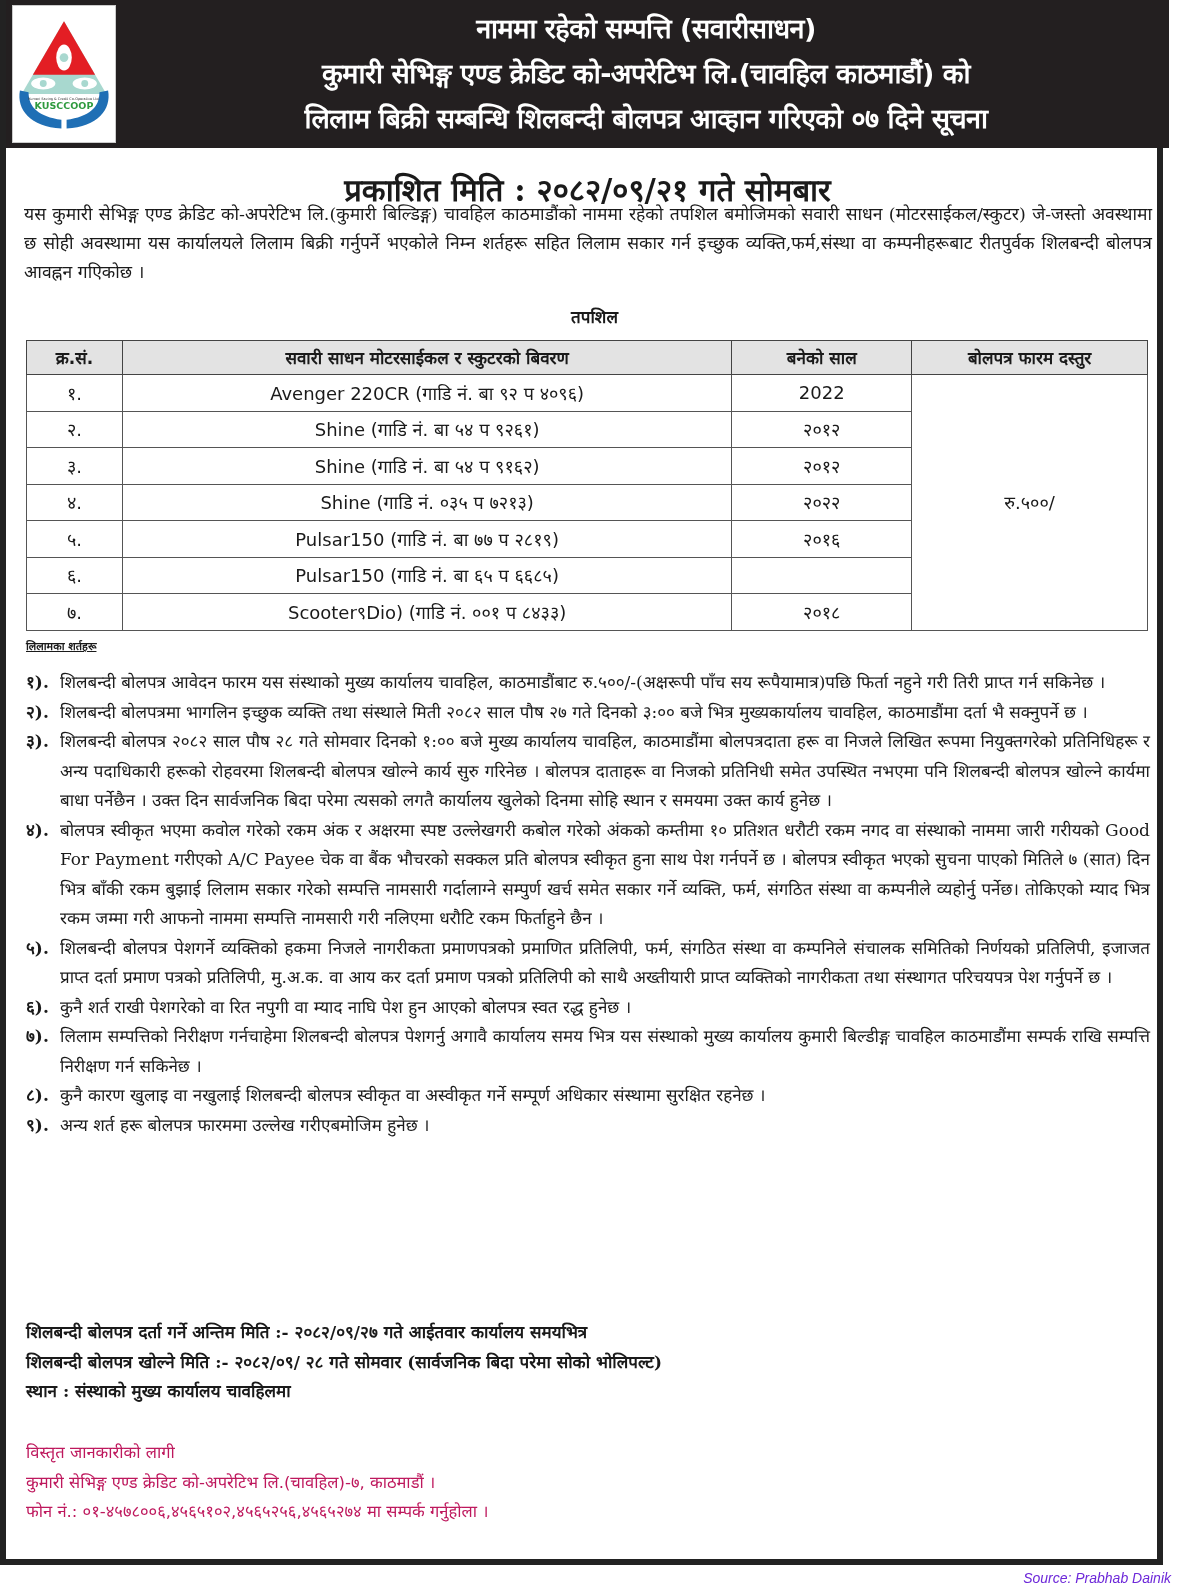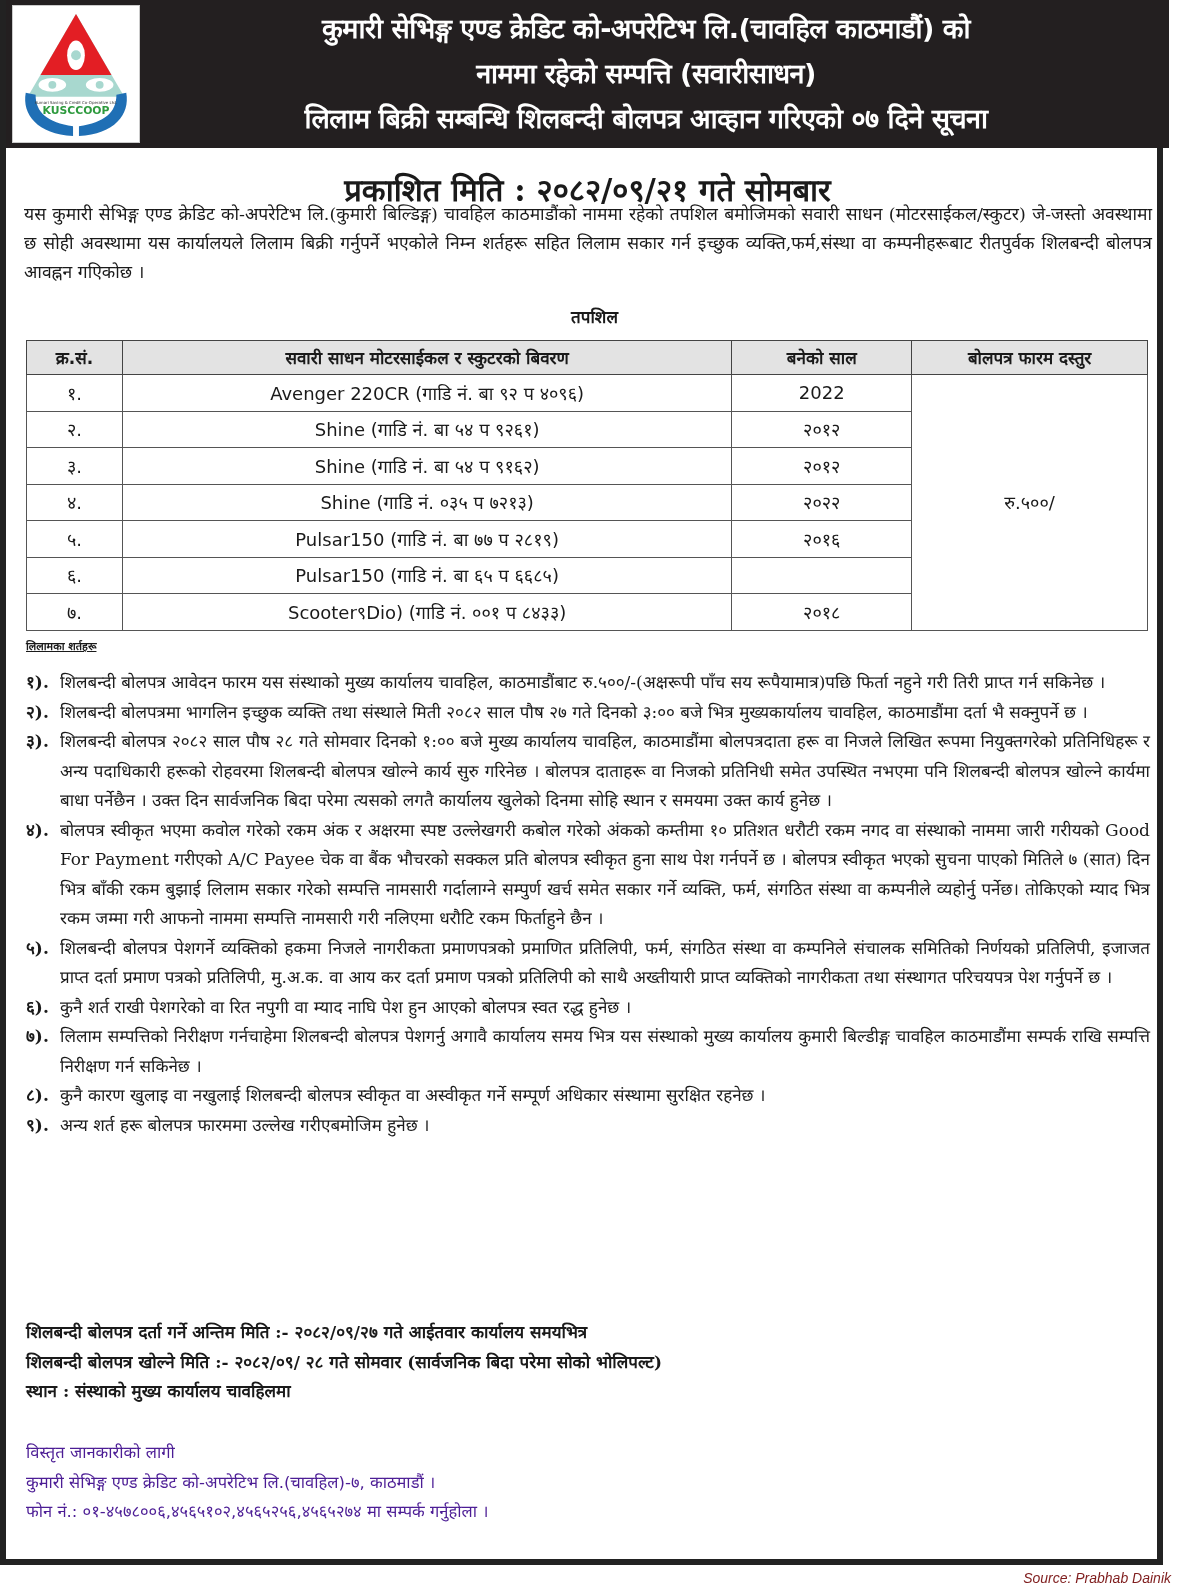--- a/index.html
+++ b/index.html
@@ -2,21 +2,21 @@
 <html><head>
 <meta charset="utf-8">
 <style>
   * { box-sizing: border-box; margin: 0; padding: 0; }
   html, body { width: 1181px; height: 1592px; background: #ffffff; overflow: hidden; }
   body { font-family: "DejaVu Sans", "Liberation Sans", sans-serif; color: #1a1a1a; position: relative; }
 
   .notice { position: absolute; left: 0; top: 0; width: 1163px; height: 1565px; border: 6px solid #222; border-top: none; background: #fff; }
 
   .header { position: absolute; left: 0; top: 0; width: 1163px; height: 148px; background: #231f20; }
-  .logo { position: absolute; left: 6px; top: 5px; width: 128px; height: 138px; background: #fff; border: 1px solid #ccc; }
+  .logo { position: absolute; left: 6px; top: 5px; width: 104px; height: 138px; background: #fff; border: 1px solid #ccc; }
   .logo svg { width: 100%; height: 100%; }
   .header-title { position: absolute; left: 130px; top: 6px; width: 1020px; text-align: center; color: #fff; font-family: "DejaVu Sans", sans-serif; font-weight: bold; font-size: 27px; line-height: 45px; letter-spacing: -0.5px; }
 
   .pub-date { position: absolute; left: 0; top: 168px; width: 1163px; text-align: center; font-family: "DejaVu Serif", serif; font-weight: bold; font-size: 31px; }
 
   .intro { position: absolute; left: 18px; top: 200px; width: 1128px; font-family: "DejaVu Serif", serif; font-size: 17.5px; line-height: 29px; text-align: justify; }
 
   .tapashil { position: absolute; left: 7px; top: 305px; width: 1163px; text-align: center; font-family: "DejaVu Serif", serif; font-weight: bold; font-size: 17px; }
 
   table.vehicles { position: absolute; left: 20px; top: 340px; width: 1122px; border-collapse: collapse; font-family: "DejaVu Sans", sans-serif; }
@@ -28,23 +28,23 @@
   .col-fee { width: 236px; }
 
   .conds-title { position: absolute; left: 20px; top: 638px; font-family: "DejaVu Serif", serif; font-weight: bold; font-size: 11px; text-decoration: underline; }
 
   .conditions { position: absolute; left: 20px; top: 668px; width: 1124px; font-family: "DejaVu Serif", serif; font-size: 17px; line-height: 29.5px; }
   .cond { display: flex; text-align: justify; }
   .cond-num { width: 34px; flex-shrink: 0; font-weight: bold; }
   .cond-text { flex: 1; }
 
   .footer-bold { position: absolute; left: 20px; top: 1318px; width: 1124px; font-family: "DejaVu Serif", serif; font-weight: bold; font-size: 17px; line-height: 29.5px; }
-  .footer-info { position: absolute; left: 20px; top: 1438px; width: 1124px; font-family: "DejaVu Sans", sans-serif; font-size: 16.5px; line-height: 29.5px; color: #4c1d95; }
+  .footer-info { position: absolute; left: 20px; top: 1438px; width: 1124px; font-family: "DejaVu Sans", sans-serif; font-size: 16.5px; line-height: 29.5px; color: #be185d; }
 
-  .source { position: absolute; right: 10px; bottom: 6px; font-family: "Liberation Sans", sans-serif; font-style: italic; font-size: 14px; color: #7f1d1d; }
+  .source { position: absolute; right: 10px; bottom: 6px; font-family: "Liberation Sans", sans-serif; font-style: italic; font-size: 14px; color: #6d28d9; }
 </style>
 </head>
 <body>
 
 <div class="notice">
 
   <div class="header">
     <div class="logo">
       <svg viewBox="0 0 118 138">
         <polygon points="59,8 108,92 10,92" fill="#a8d8cf"></polygon>
@@ -55,22 +55,22 @@
         <circle cx="35" cy="80" r="4" fill="#a8d8cf"></circle>
         <ellipse cx="83" cy="80" rx="14" ry="7" fill="#fff"></ellipse>
         <circle cx="83" cy="80" r="4" fill="#a8d8cf"></circle>
         <path d="M8,88 C4,110 20,130 56,132 L56,122 C30,118 18,108 18,90 Z" fill="#1f6fb5"></path>
         <path d="M110,88 C114,110 98,130 62,132 L62,122 C88,118 100,108 100,90 Z" fill="#1f6fb5"></path>
         <text x="59" y="99" font-size="4" text-anchor="middle" fill="#333" font-family="DejaVu Sans, sans-serif">Kumari Saving &amp; Credit Co-Operative Ltd.</text>
         <text x="59" y="110" font-size="11" font-weight="bold" text-anchor="middle" fill="#2e9a3e" font-family="DejaVu Sans, sans-serif">KUSCCOOP</text>
       </svg>
     </div>
     <div class="header-title">
+      <div>नाममा रहेको सम्पत्ति (सवारीसाधन)</div>
       <div>कुमारी सेभिङ्ग एण्ड क्रेडिट को-अपरेटिभ लि.(चावहिल काठमाडौं) को</div>
-      <div>नाममा रहेको सम्पत्ति (सवारीसाधन)</div>
       <div>लिलाम बिक्री सम्बन्धि शिलबन्दी बोलपत्र आव्हान गरिएको ०७ दिने सूचना</div>
     </div>
   </div>
 
   <div class="pub-date">प्रकाशित मिति : २०८२/०९/२१ गते सोमबार</div>
 
   <div class="intro">यस कुमारी सेभिङ्ग एण्ड क्रेडिट को-अपरेटिभ लि.(कुमारी बिल्डिङ्ग) चावहिल काठमाडौंको नाममा रहेको तपशिल बमोजिमको सवारी साधन (मोटरसाईकल/स्कुटर) जे-जस्तो अवस्थामा छ सोही अवस्थामा यस कार्यालयले लिलाम बिक्री गर्नुपर्ने भएकोले निम्न शर्तहरू सहित लिलाम सकार गर्न इच्छुक व्यक्ति,फर्म,संस्था वा कम्पनीहरूबाट रीतपुर्वक शिलबन्दी बोलपत्र आवह्नन गएिकोछ ।</div>
 
   <div class="tapashil">तपशिल</div>
 

